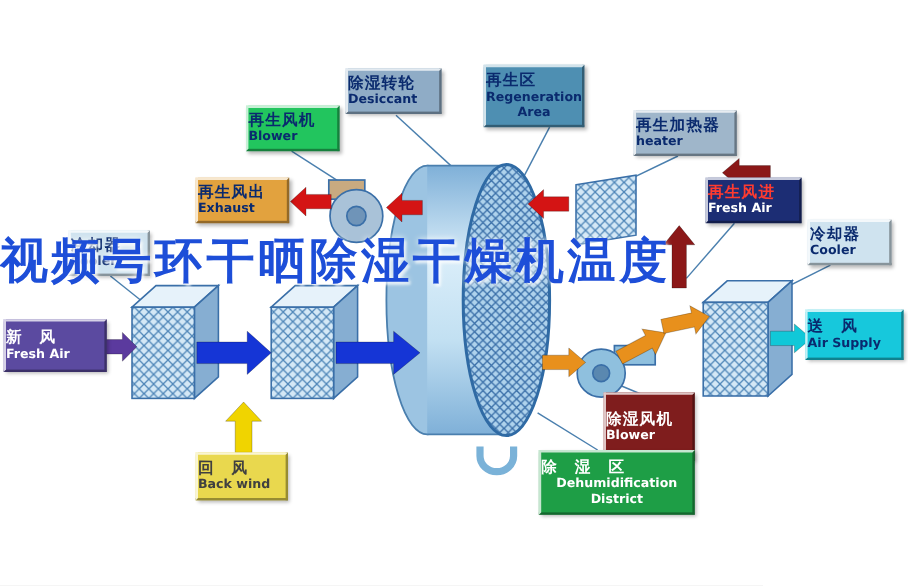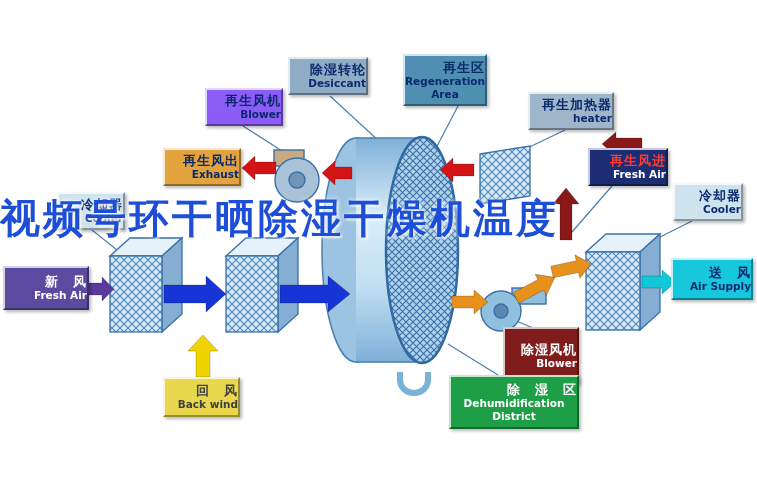--- a/index.html
+++ b/index.html
@@ -1,26 +1,26 @@
 <!DOCTYPE html>
 <html><head>
 <meta charset="utf-8">
 <style>
   *{margin:0;padding:0;box-sizing:border-box}
   body{background:#e8e8e8;font-family:"DejaVu Sans",sans-serif}
   #stage{position:relative;width:757px;height:488px;background:#ffffff;overflow:hidden;margin:0 auto}
   #stage svg{position:absolute;left:0;top:0;z-index:1}
-  .lbl{position:absolute;z-index:2;display:flex;flex-direction:column;align-items:flex-end;justify-content:center;
+  .lbl{position:absolute;z-index:2;display:flex;flex-direction:column;align-items:flex-start;justify-content:center;
        text-align:center;font-weight:700;line-height:1.18;
        border-top:2px solid rgba(255,255,255,.75);border-left:2px solid rgba(255,255,255,.75);
        border-right:2px solid rgba(0,0,0,.35);border-bottom:2px solid rgba(0,0,0,.35);
        box-shadow:2px 2px 3px rgba(0,0,0,.28)}
   .lbl .zh{font-size:13px;letter-spacing:1px}
   .lbl .en{font-size:10.5px}
-  #lbl-regen-blower{left:205px;top:88px;width:78px;height:38px;background:#8b5cf6;color:#0a2a6e}
+  #lbl-regen-blower{left:205px;top:88px;width:78px;height:38px;background:#22c55e;color:#0a2a6e}
   #lbl-desiccant{left:288px;top:57px;width:80px;height:38px;background:#8facc6;color:#0a2a6e}
   #lbl-regen-area{left:403px;top:54px;width:84px;height:52px;background:#4e8fb2;color:#0a2a6e}
   #lbl-regen-heater{left:528px;top:92px;width:86px;height:38px;background:#9fb6ca;color:#0a2a6e}
   #lbl-exhaust{left:163px;top:148px;width:78px;height:38px;background:#e2a23e;color:#0a2a6e}
   #lbl-cooler-left{left:57px;top:192px;width:68px;height:38px;background:#cfe3ef;color:#0a2a6e}
   #lbl-fresh-air{left:3px;top:266px;width:86px;height:44px;background:#5b4aa0;color:#ffffff}
   #lbl-regen-fresh-air{left:588px;top:148px;width:80px;height:38px;background:#1c2d74;color:#ffffff}
   #lbl-regen-fresh-air .zh{color:#ff3b30}
   #lbl-cooler-right{left:673px;top:183px;width:70px;height:38px;background:#cfe3ef;color:#0a2a6e}
   #lbl-air-supply{left:671px;top:258px;width:82px;height:42px;background:#17c8dc;color:#0a2a6e}

